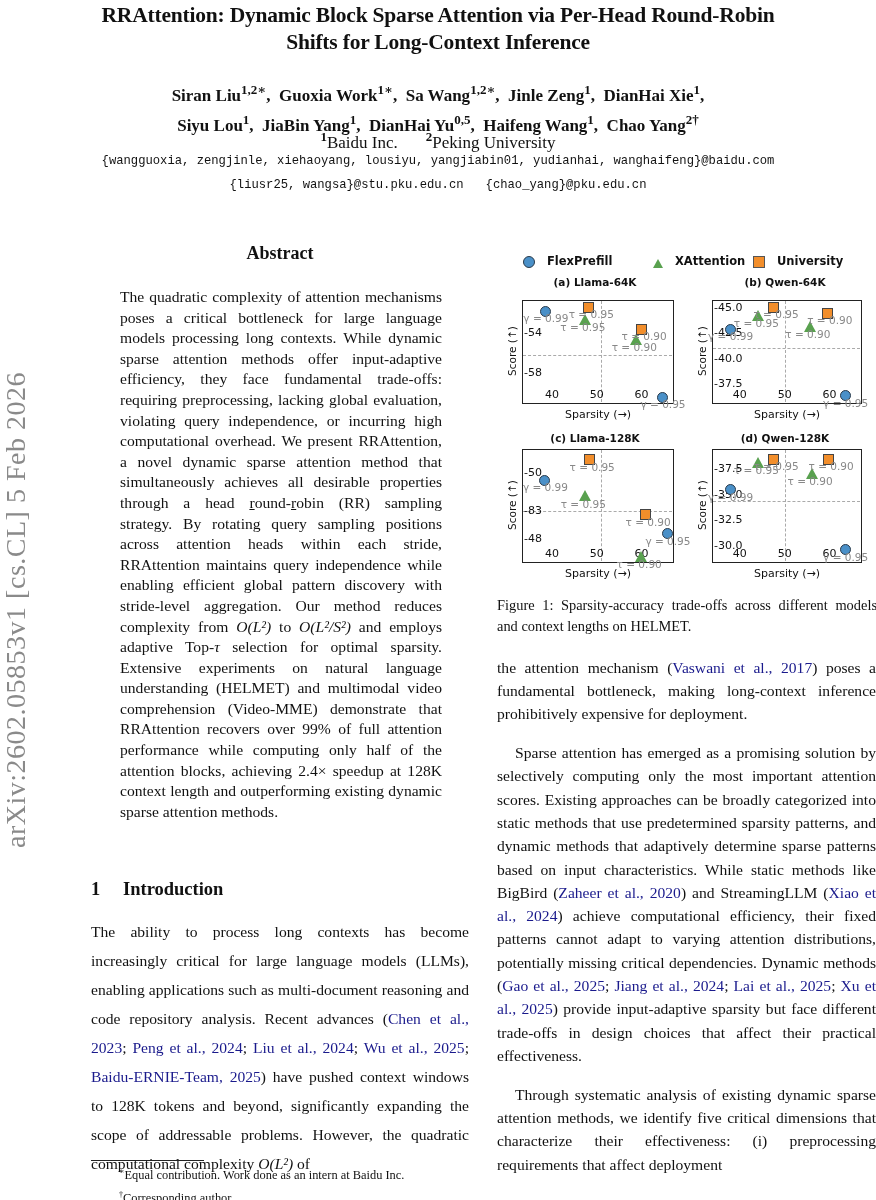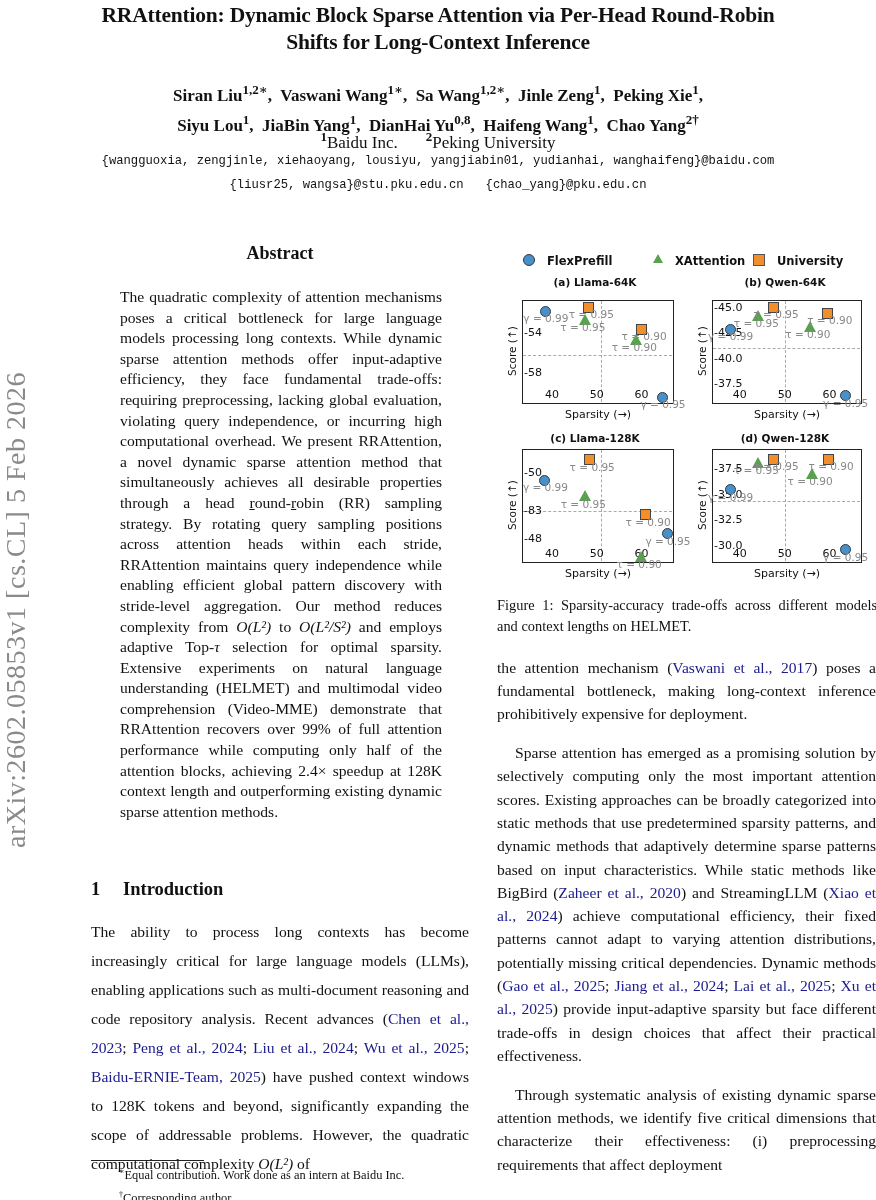--- a/index.html
+++ b/index.html
@@ -21,21 +21,21 @@
   .cite { color: #1a1a8c; }
   .fn-rule { left: 91px; top: 1160px; width: 113px; height: 1px; background: #222; }
   .footnotes { left: 91px; width: 390px; top: 1162px; font-size: 12.4px; line-height: 19px; }
   .footnotes .fn { padding-left: 28px; }
   .footnotes sup { font-size: 8px; }
   .caption { left: 497px; width: 380px; top: 595px; font-size: 14.4px; line-height: 20.5px; text-align: justify; }
   .right-body { left: 497px; width: 379px; top: 640px; font-size: 15.6px; line-height: 23.3px; text-align: justify; }
   .right-body p + p { text-indent: 18px; margin-top: 5px; }
   .figure { left: 495px; top: 248px; width: 381px; height: 340px; font-family: "DejaVu Sans", "Liberation Sans", sans-serif; }
   .legend { position: absolute; top: 4px; left: 22px; width: 360px; height: 20px; font-weight: bold; font-size: 11.5px; }
-  .legend .item { position: absolute; top: 2px; display: flex; align-items: flex-start; }
+  .legend .item { position: absolute; top: 2px; display: flex; align-items: flex-end; }
   .legend .mk { width: 10px; height: 10px; margin-right: 12px; display:inline-block; }
   .panel { position: absolute; }
   .panel .ptitle { position: absolute; left: 0; right: 0; text-align: center; font-weight: bold; font-size: 10.5px; }
   .panel .box { position: absolute; border: 1.5px solid #222; box-sizing: border-box; background: #fff; }
   .panel .ylab { position: absolute; font-size: 10.5px; transform: rotate(-90deg); transform-origin: center; white-space: nowrap; }
   .panel .xlab { position: absolute; font-size: 11px; text-align: center; white-space: nowrap; }
   .tick { position: absolute; font-size: 11px; color: #111; white-space: nowrap; text-align: right; }
   .dash-v { position: absolute; width: 0; border-left: 1px dashed #aaaaaa; }
   .dash-h { position: absolute; height: 0; border-top: 1px dashed #aaaaaa; }
   .pt { position: absolute; box-sizing: border-box; }
@@ -46,22 +46,22 @@
 </style>
 </head>
 <body>
 
 <div class="abs title">
   <div>RRAttention: Dynamic Block Sparse Attention via Per-Head Round-Robin</div>
   <div>Shifts for Long-Context Inference</div>
 </div>
 
 <div class="abs authors">
-  <div id="authors1"><span>Siran Liu</span><sup>1,2∗</sup><span style="white-space: pre;">,  </span><span>Vaswani Wang</span><sup>1∗</sup><span style="white-space: pre;">,  </span><span>Sa Wang</span><sup>1,2∗</sup><span style="white-space: pre;">,  </span><span>Jinle Zeng</span><sup>1</sup><span style="white-space: pre;">,  </span><span>Peking Xie</span><sup>1</sup><span>,</span></div>
-  <div id="authors2"><span>Siyu Lou</span><sup>1</sup><span style="white-space: pre;">,  </span><span>JiaBin Yang</span><sup>1</sup><span style="white-space: pre;">,  </span><span>DianHai Yu</span><sup>0,8</sup><span style="white-space: pre;">,  </span><span>Haifeng Wang</span><sup>1</sup><span style="white-space: pre;">,  </span><span>Chao Yang</span><sup>2†</sup></div>
+  <div id="authors1"><span>Siran Liu</span><sup>1,2∗</sup><span style="white-space: pre;">,  </span><span>Guoxia Work</span><sup>1∗</sup><span style="white-space: pre;">,  </span><span>Sa Wang</span><sup>1,2∗</sup><span style="white-space: pre;">,  </span><span>Jinle Zeng</span><sup>1</sup><span style="white-space: pre;">,  </span><span>DianHai Xie</span><sup>1</sup><span>,</span></div>
+  <div id="authors2"><span>Siyu Lou</span><sup>1</sup><span style="white-space: pre;">,  </span><span>JiaBin Yang</span><sup>1</sup><span style="white-space: pre;">,  </span><span>DianHai Yu</span><sup>0,5</sup><span style="white-space: pre;">,  </span><span>Haifeng Wang</span><sup>1</sup><span style="white-space: pre;">,  </span><span>Chao Yang</span><sup>2†</sup></div>
 </div>
 
 <div class="abs affil">
   <sup>1</sup><span>Baidu Inc.</span><span class="gap"></span><sup>2</sup><span>Peking University</span>
 </div>
 
 <div class="abs email" style="top:154px;">{wangguoxia, zengjinle, xiehaoyang, lousiyu, yangjiabin01, yudianhai, wanghaifeng}@baidu.com</div>
 <div class="abs email" style="top:178px;">
   <span>{liusr25, wangsa}@stu.pku.edu.cn</span><span class="gap"></span><span>{chao_yang}@pku.edu.cn</span>
 </div>

